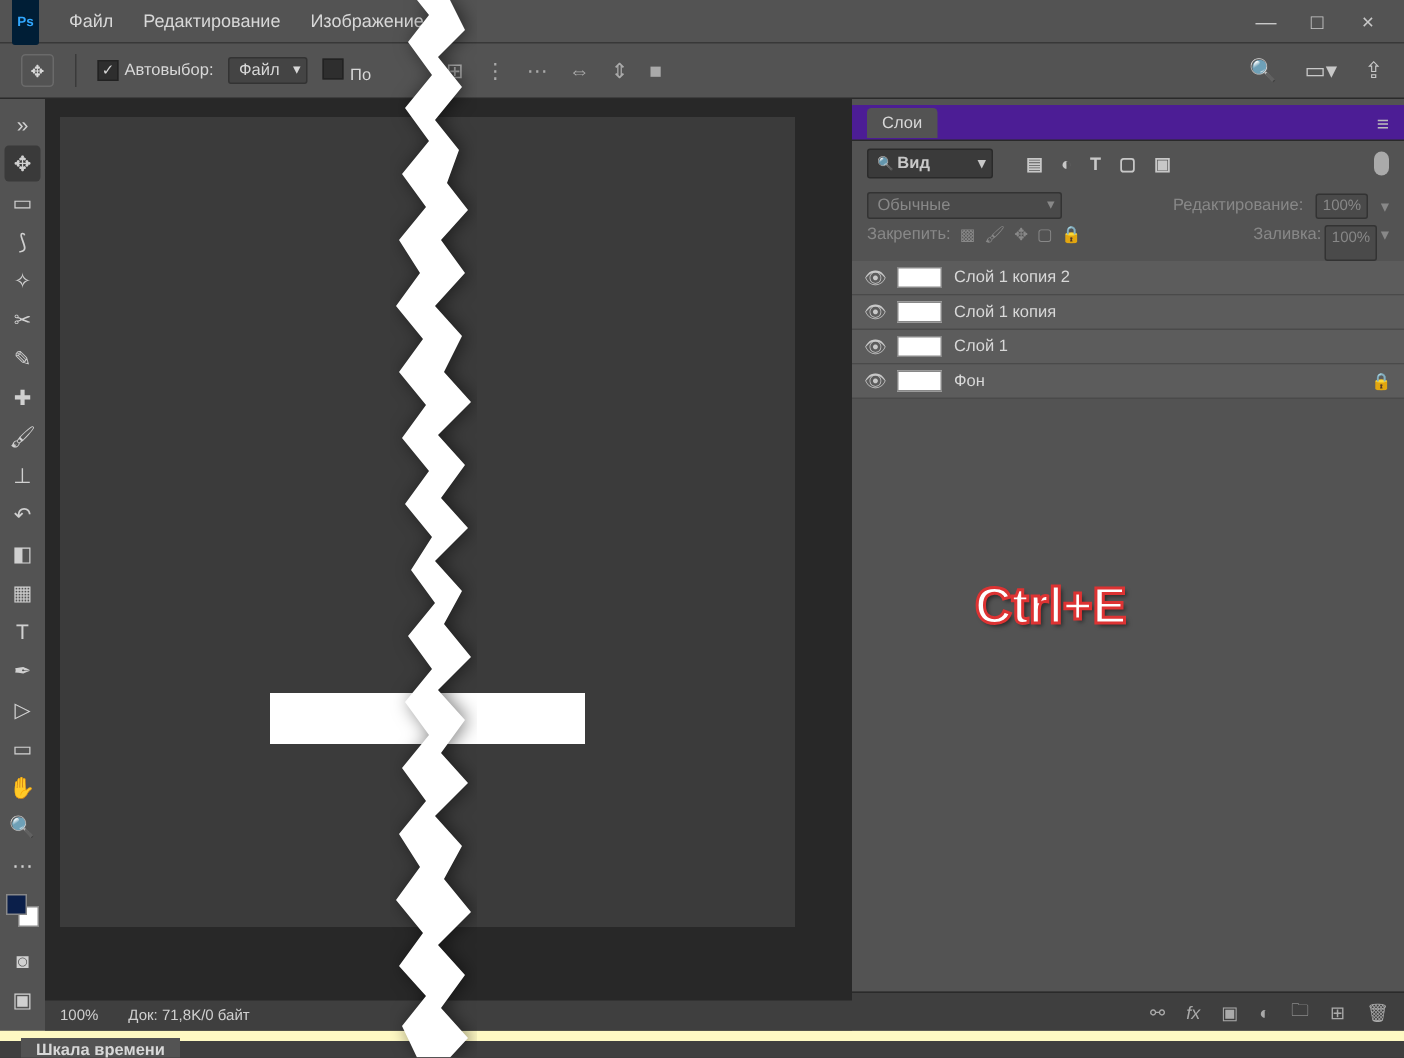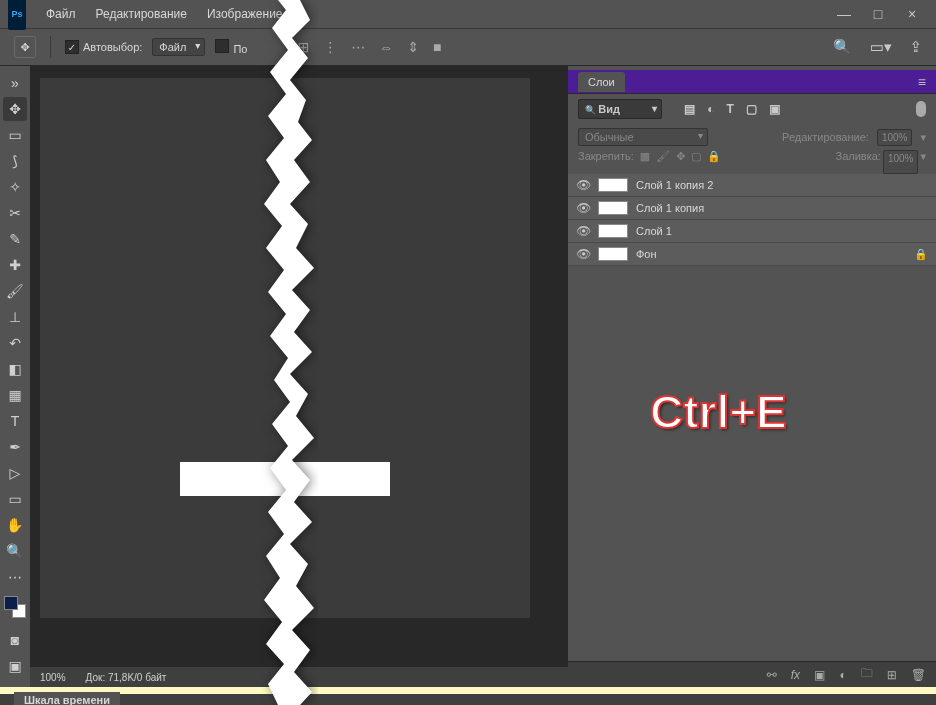--- a/index.html
+++ b/index.html
@@ -57,21 +57,21 @@
   .lock-row { height: 24px; display: flex; padding: 0 10px; gap: 2px; color: #888; font-size: 11px; }
   .lock-icons { display: flex; gap: 6px; font-size: 11px; margin-left: 4px; }
   .lock-row .fill-lbl { margin-left: auto; }
   
   .layer-list { background: #535353; }
   .layer-row { height: 23px; display: flex; align-items: center; border-bottom: 1px solid #4a4a4a; background: #5c5c5c; padding: 0 8px; gap: 8px; color: #d8d8d8; font-size: 11px; }
   .eye { width: 14px; font-size: 12px; color: #c8c8c8; }
   .thumb { width: 30px; height: 14px; background: #fff; border: 1px solid #888; }
   .lock-ico { margin-left: auto; font-size: 11px; color: #c8c8c8; }
   
-  .annotation { position: absolute; left: 650px; top: 385px; font-size: 46px; font-weight: bold; color: #fff; -webkit-text-stroke: 2px #d33; text-shadow: 2px 2px 3px rgba(0,0,0,.5); }
+  .annotation { position: absolute; left: 650px; top: 385px; font-size: 34px; font-weight: bold; color: #fff; -webkit-text-stroke: 2px #d33; text-shadow: 2px 2px 3px rgba(0,0,0,.5); }
   
   .panel-footer { height: 26px; background: #3f3f3f; display: flex; align-items: center; justify-content: flex-end; padding: 0 10px; gap: 14px; color: #aaa; font-size: 12px; border-top: 1px solid #2a2a2a; }
   
   .timeline-bar { height: 18px; background: #3f3f3f; display: flex; align-items: center; padding: 0 14px; color: #d8d8d8; font-size: 11px; border-top: 7px solid #fef9c3; }
   .timeline-tab { background: #535353; padding: 2px 10px; font-weight: bold; }
   
   
   .tear { position: absolute; top: 0; left: 260px; width: 58px; height: 705px; pointer-events: none; z-index: 50; }
   .tear polygon { fill: #fff; filter: drop-shadow(2px 0 6px rgba(0,0,0,.5)); }
   

